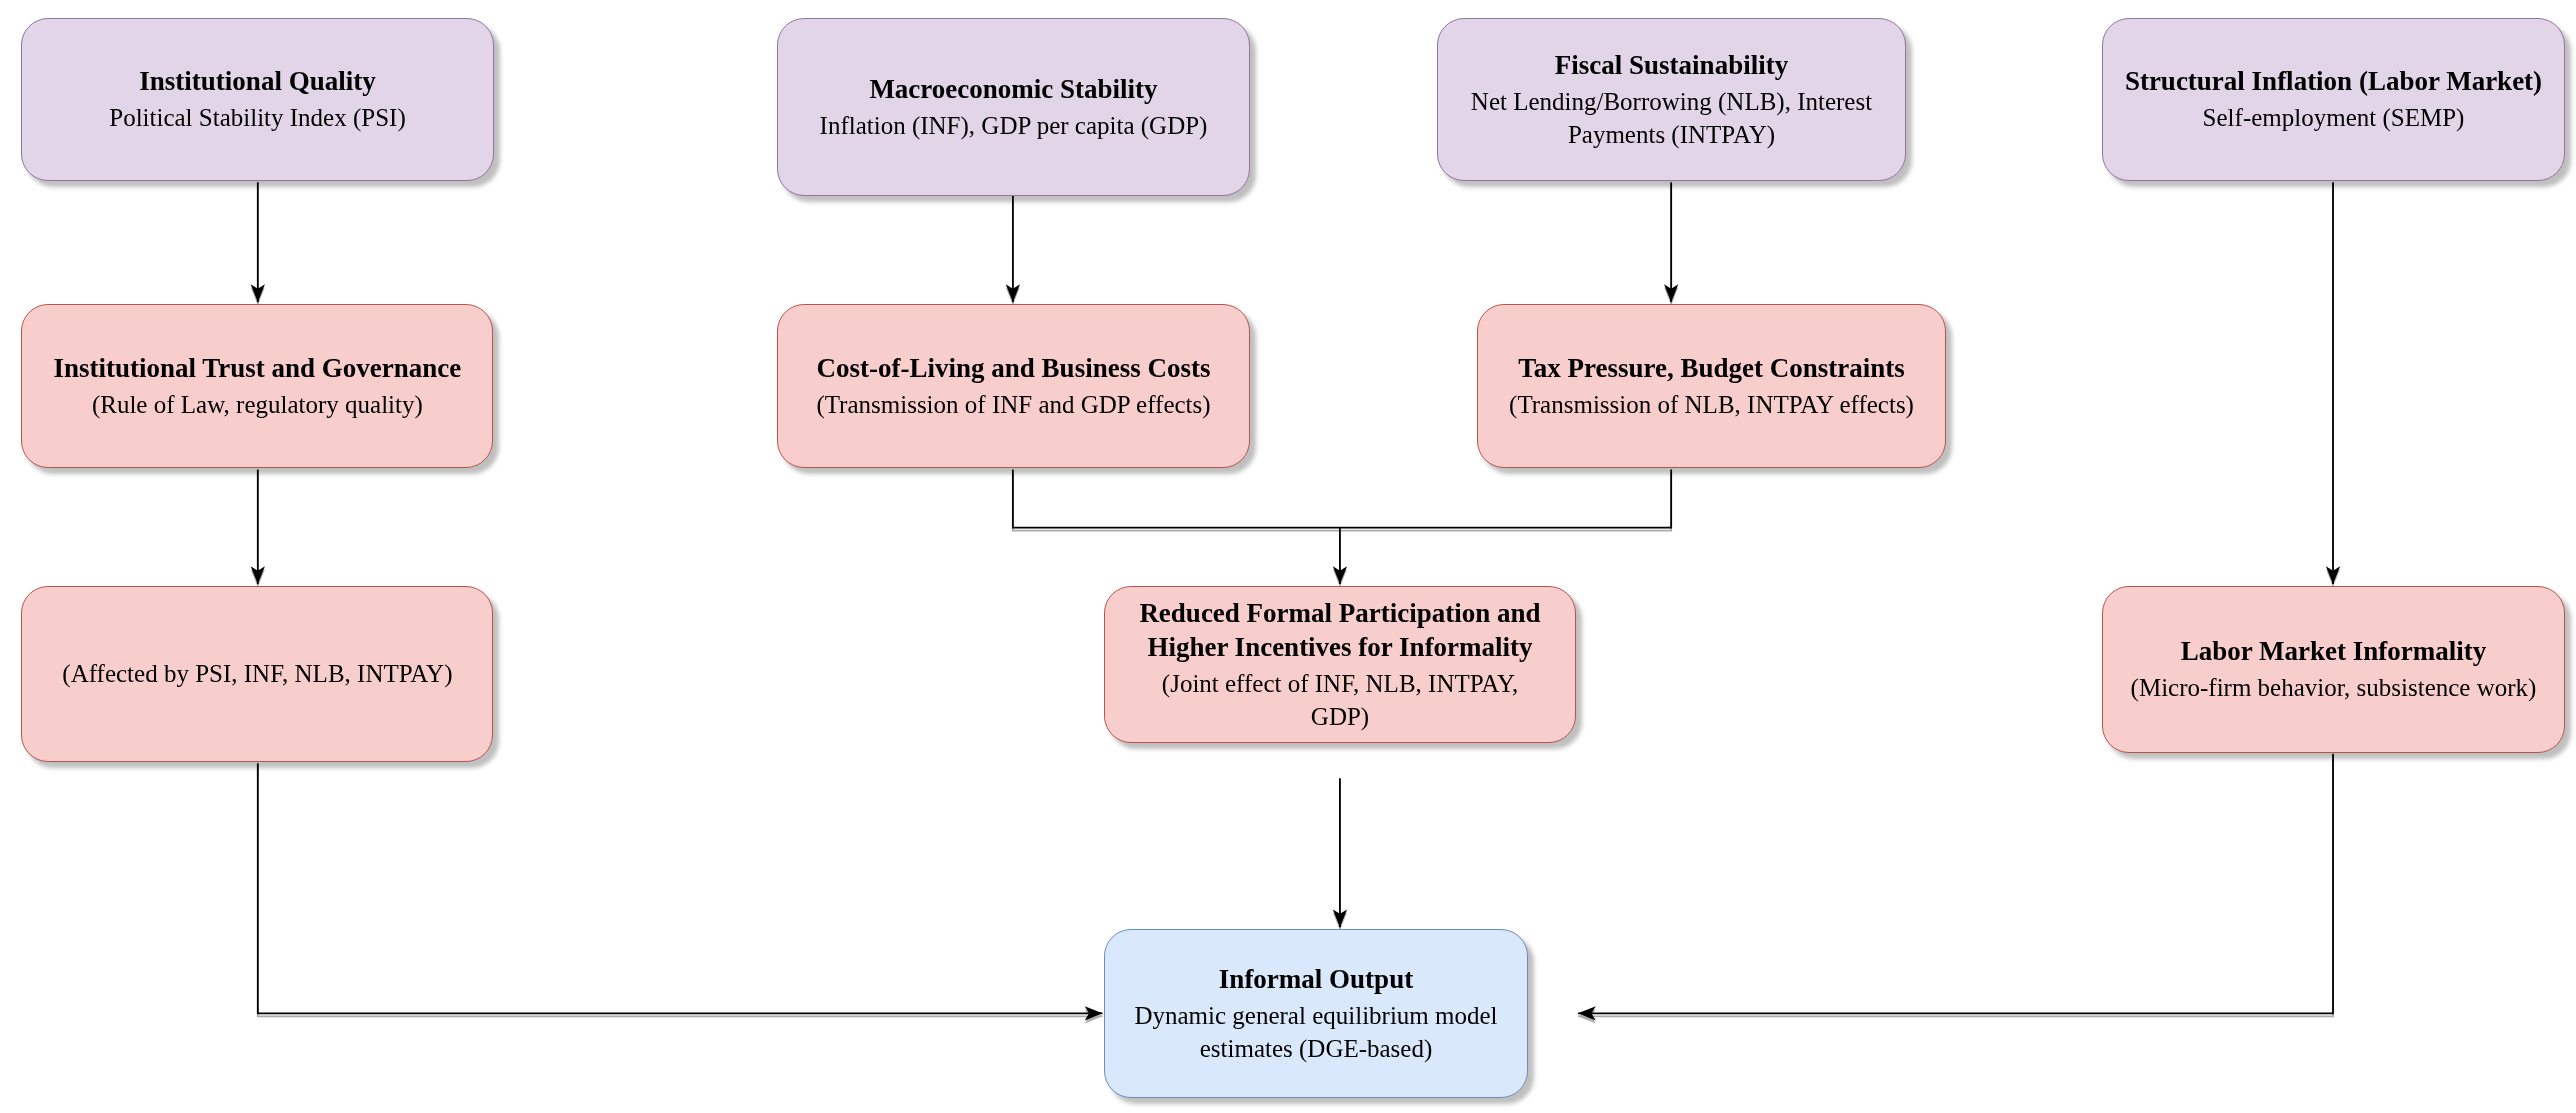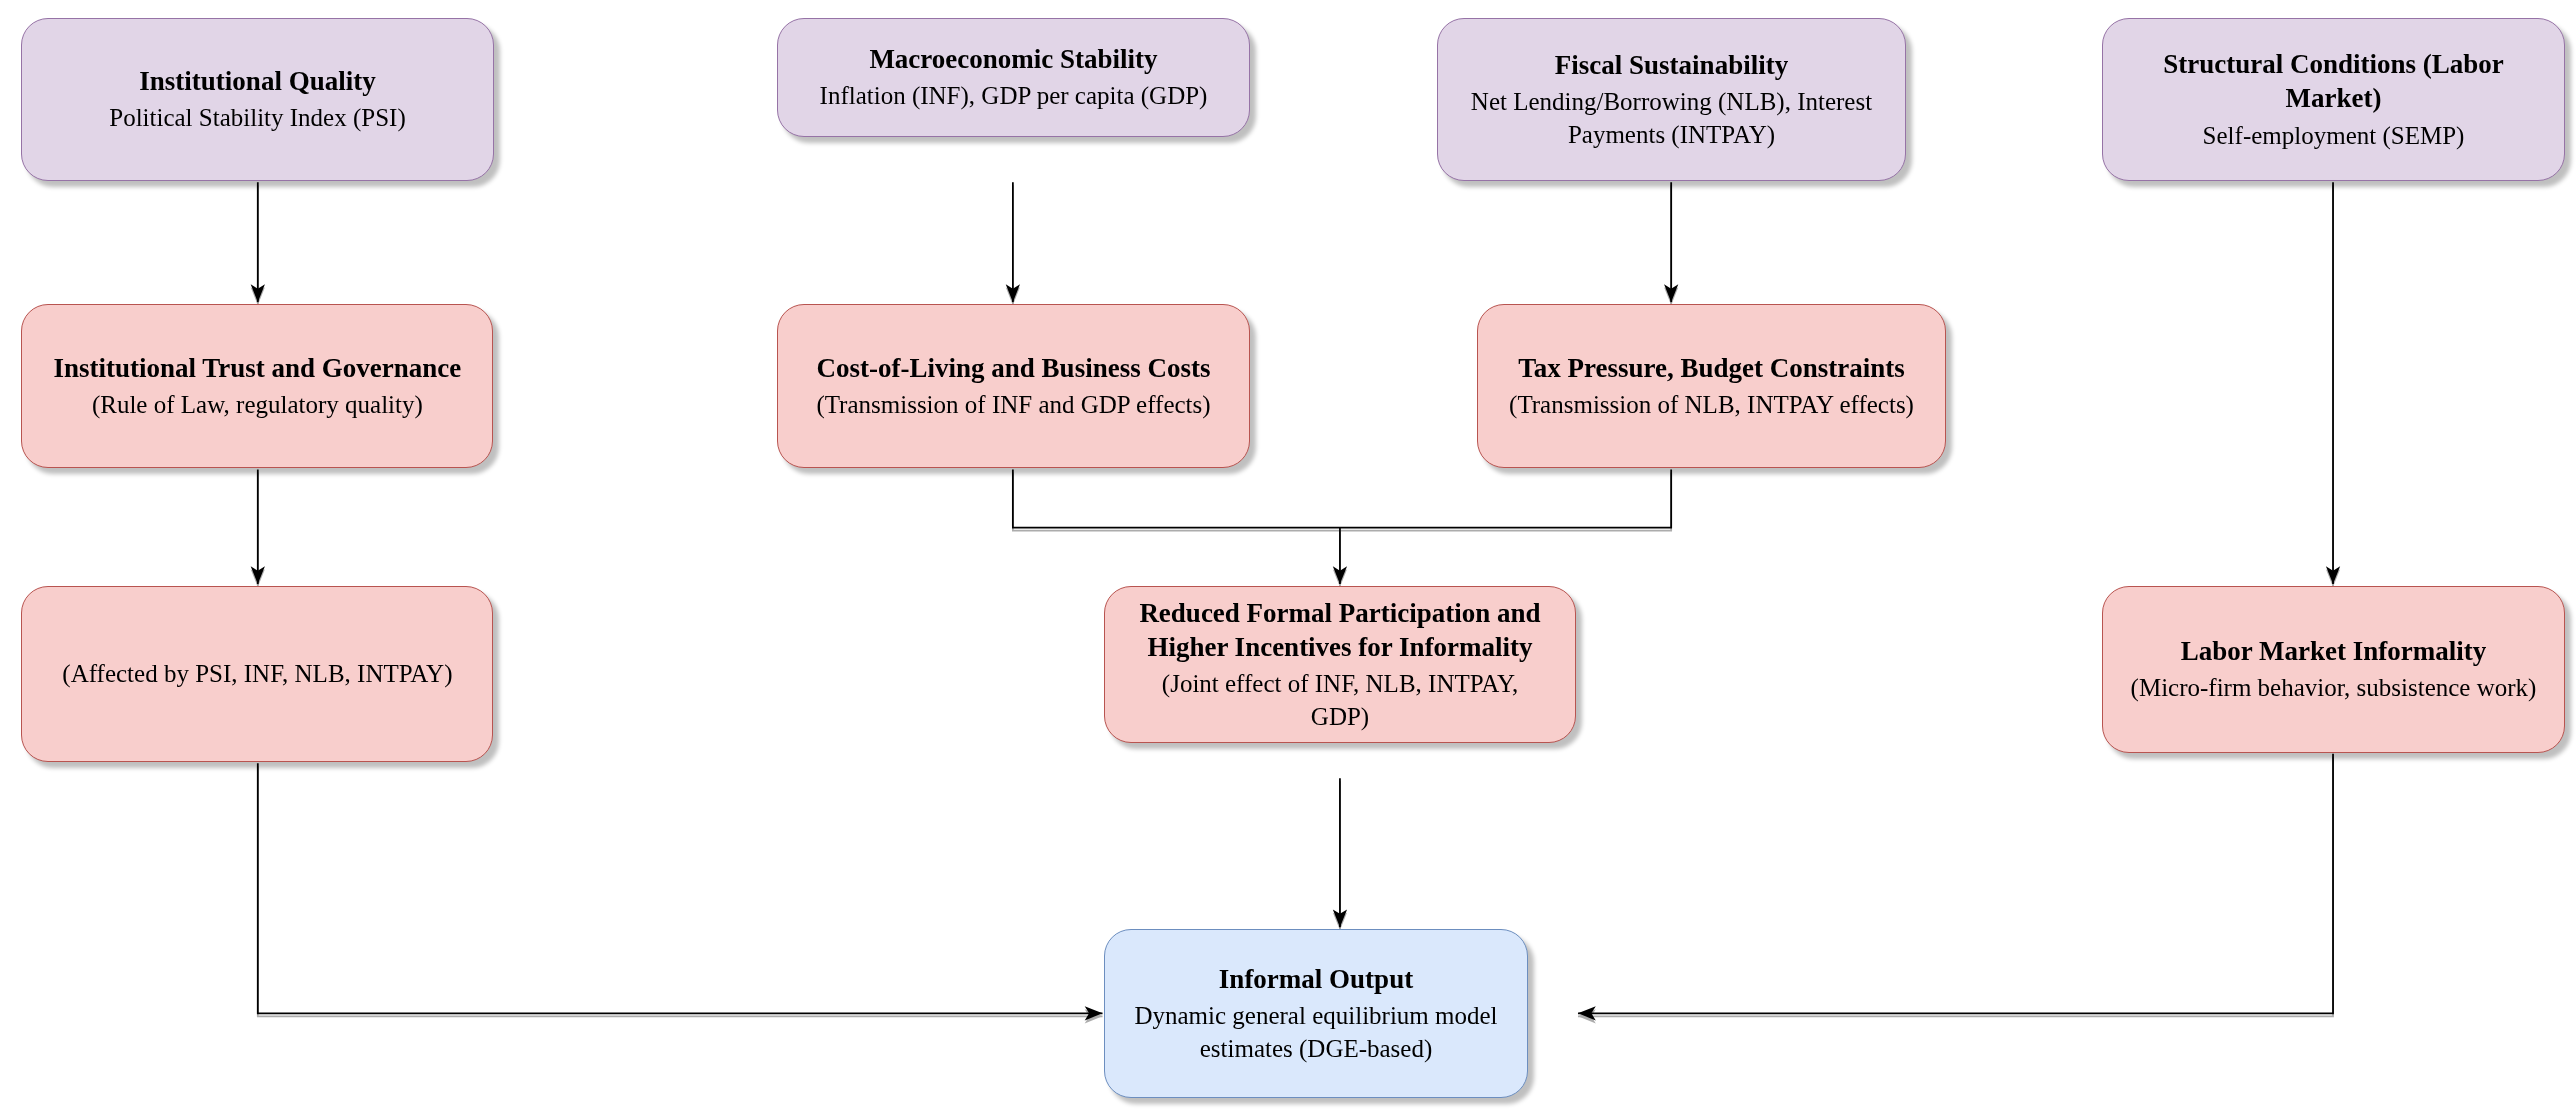--- a/index.html
+++ b/index.html
@@ -20,21 +20,21 @@
                  white-space: pre-line; color: var(--text-color, #000); }
   .node .sub   { font-size: 25px; line-height: 1.30;
                  white-space: pre-line; color: var(--text-color, #000); }
 
   .driver  { background: var(--driver-fill, #E1D5E7);  border-color: var(--driver-stroke, #9673A6); }
   .channel { background: var(--channel-fill, #F8CECC); border-color: var(--channel-stroke, #B85450); }
   .output  { background: var(--output-fill, #DAE8FC);  border-color: var(--output-stroke, #6C8EBF); }
 
   
   #node-a { left: 21px;   top: 18px;  width: 473px; height: 163px; }
-  #node-b { left: 777px; top: 18px;  width: 473px; height: 119px; }
+  #node-b { left: 777px; top: 18px;  width: 473px; height: 178px; }
   #node-c { left: 1437px; top: 18px;  width: 469px; height: 163px; }
   #node-d { left: 2102px; top: 18px;  width: 463px; height: 163px; }
   #node-e { left: 21.4px;   top: 304px; width: 472px; height: 164px; }
   #node-f { left: 777px; top: 304px; width: 473px; height: 164px; }
   #node-g { left: 1437px; top: 304px; width: 469px; height: 164px; margin-left: 40px; }
   #node-h { left: 21.4px;   top: 586px; width: 472px; height: 176px; }
   #node-i { left: 1104px; top: 586px; width: 472px; height: 157px; }
   #node-j { left: 2102px; top: 586px; width: 463px; height: 167px; }
   #node-k { left: 1104px; top: 929px; width: 424px; height: 169px; text-align: center; }
 
@@ -75,21 +75,21 @@
   <div class="node driver" id="node-b">
     <div class="title">Macroeconomic Stability</div>
     <div class="sub">Inflation (INF), GDP per capita (GDP)</div>
   </div>
   <div class="node driver" id="node-c">
     <div class="title">Fiscal Sustainability</div>
     <div class="sub">Net Lending/Borrowing (NLB), Interest
 Payments (INTPAY)</div>
   </div>
   <div class="node driver" id="node-d">
-    <div class="title">Structural Conditions (Labor Market)</div>
+    <div class="title">Structural Inflation (Labor Market)</div>
     <div class="sub">Self-employment (SEMP)</div>
   </div>
 
   <div class="node channel" id="node-e">
     <div class="title">Institutional Trust and Governance</div>
     <div class="sub">(Rule of Law, regulatory quality)</div>
   </div>
   <div class="node channel" id="node-f">
     <div class="title">Cost-of-Living and Business Costs</div>
     <div class="sub">(Transmission of INF and GDP effects)</div>

